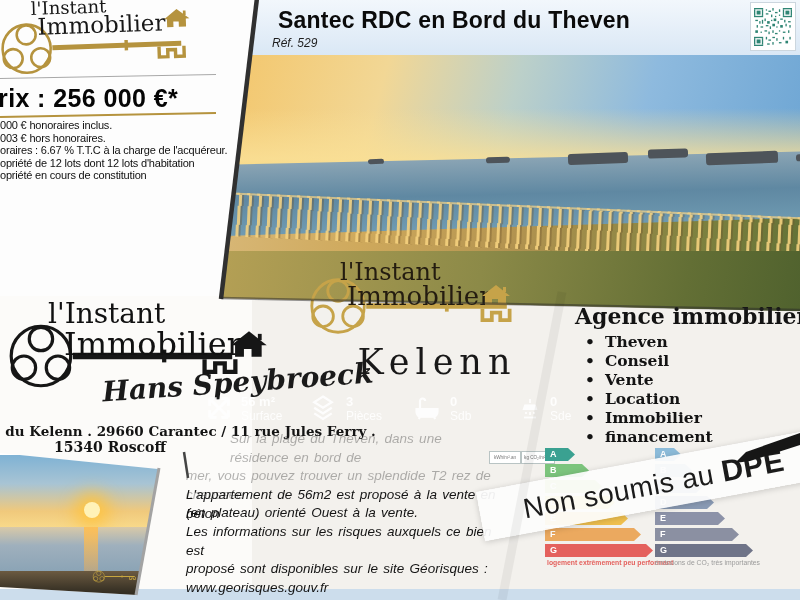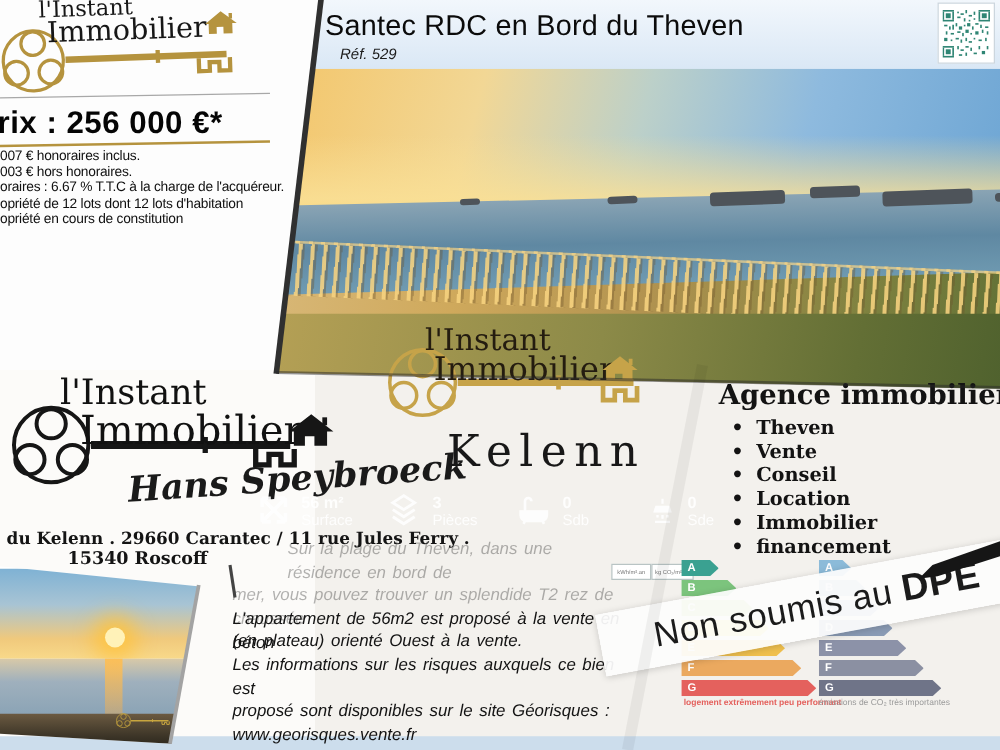--- a/index.html
+++ b/index.html
@@ -8,21 +8,21 @@
   .serif{font-family:"DejaVu Serif",serif;}
 
   
   .panel-topleft{position:absolute;left:0;top:0;width:258px;height:300px;background:#fdfdfd;}
   .panel-bottomleft{position:absolute;left:0;top:296px;width:252px;height:304px;background:#fcfbf9;}
   .strip-bottom{position:absolute;left:0;top:589px;width:800px;height:11px;background:#ccddec;z-index:5;}
 
   
   .photo-panel{position:absolute;inset:0;clip-path:polygon(257px 0px,800px 0px,800px 311px,220px 298px);z-index:8;}
   .photo-header{position:absolute;left:218px;top:0;width:582px;height:57px;background:linear-gradient(to bottom,#f2f7fc,#d9e7f5);}
-  .photo-title{position:absolute;left:42px;top:7px;font-size:23px;font-weight:normal;color:#0b0b0b;letter-spacing:.2px;white-space:nowrap;}
+  .photo-title{position:absolute;left:60px;top:7px;font-size:23px;font-weight:bold;color:#0b0b0b;letter-spacing:.2px;white-space:nowrap;}
   .photo-ref{position:absolute;left:54px;top:36px;font-size:12px;font-style:italic;color:#1d1d1d;}
   .qr{position:absolute;right:4px;top:2px;width:44px;height:47px;background:#fff;border:1px solid #ccd6de;display:flex;align-items:center;justify-content:center;}
   .scene{position:absolute;left:218px;top:55px;width:582px;height:256px;overflow:hidden;}
   .sky{position:absolute;left:0;top:0;width:100%;height:118px;
     background:linear-gradient(to bottom,rgba(255,244,200,0) 45%,rgba(250,224,150,.85) 88%,rgba(248,218,132,.95) 100%),
                linear-gradient(105deg,#f3c express569 0%,#f2d795 28%,#bcd0c9 50%,#8ebade 72%,#6ea6d4 100%);}
   .sea{position:absolute;left:-10px;top:103px;width:620px;height:80px;transform:rotate(-1.3deg);
     background:linear-gradient(to bottom,#8aa4b4,#5f88a2 45%,#74a0b6);}
   .rock{position:absolute;background:#4e545a;border-radius:3px;transform:rotate(-2deg);}
   .dune{position:absolute;left:-8px;top:172px;width:600px;height:95px;transform:rotate(-1.8deg);
@@ -233,21 +233,21 @@
     <svg class="house-top">
         <use href="#house-sym"></use>
       </svg>
   </div>
 
   <div class="sep-gray"></div>
   <div class="price">rix : 256 000 €*</div>
   <div class="sep-gold"></div>
   <div class="price-details">
 
-  <div class="pd-line">007 € honoraires inclus.</div>
+  <div class="pd-line">000 € honoraires inclus.</div>
       <div class="pd-line">003 € hors honoraires.</div>
       <div class="pd-line">oraires : 6.67 % T.T.C à la charge de l'acquéreur.</div>
       <div class="pd-line">opriété de 12 lots dont 12 lots d'habitation</div>
       <div class="pd-line">opriété en cours de constitution</div>
     </div>
 
   <div class="agent-block">
     <svg class="key-ink" style="color: rgb(22, 22, 22);">
         <use href="#key-sym"></use>
       </svg>
@@ -342,29 +342,29 @@
 
   <div class="dline" style="opacity: 0.32; margin-left: 44px;">Sur la plage du Theven, dans une résidence en bord de</div>
       <div class="dline" style="opacity: 0.32;">mer, vous pouvez trouver un splendide T2 rez de chaussée</div>
       <div class="dline" style="opacity: 1;">(en plateau) orienté Ouest à la vente.</div>
     </div>
   <div class="desc p2">
 
   <div class="dline" style="opacity: 1;">L'appartement de 56m2 est proposé à la vente en béton</div>
       <div class="dline" style="opacity: 1;">Les informations sur les risques auxquels ce bien est</div>
       <div class="dline" style="opacity: 1;">proposé sont disponibles sur le site Géorisques :</div>
-      <div class="dline" style="opacity: 1;">www.georisques.vente.fr</div>
+      <div class="dline" style="opacity: 1;">www.georisques.gouv.fr</div>
     </div>
 
   <div class="svc-title serif">Agence immobiliere</div>
   <ul class="svc-list serif">
 
   <li>Theven</li>
+      <li>Conseil</li>
       <li>Vente</li>
-      <li>Conseil</li>
       <li>Location</li>
       <li>Immobilier</li>
       <li>financement</li>
     </ul>
 
   <div class="unit-box" style="left:489px;top:451px;width:30px;">kWh/m².an</div>
   <div class="unit-box" style="left:521px;top:451px;width:32px;">kg CO₂/m².an</div>
   <div class="bars" style="left:545px;top:448px;">
 
   <div class="bar" style="width: 30px; background: rgb(58, 161, 145);"><span>A</span></div>

